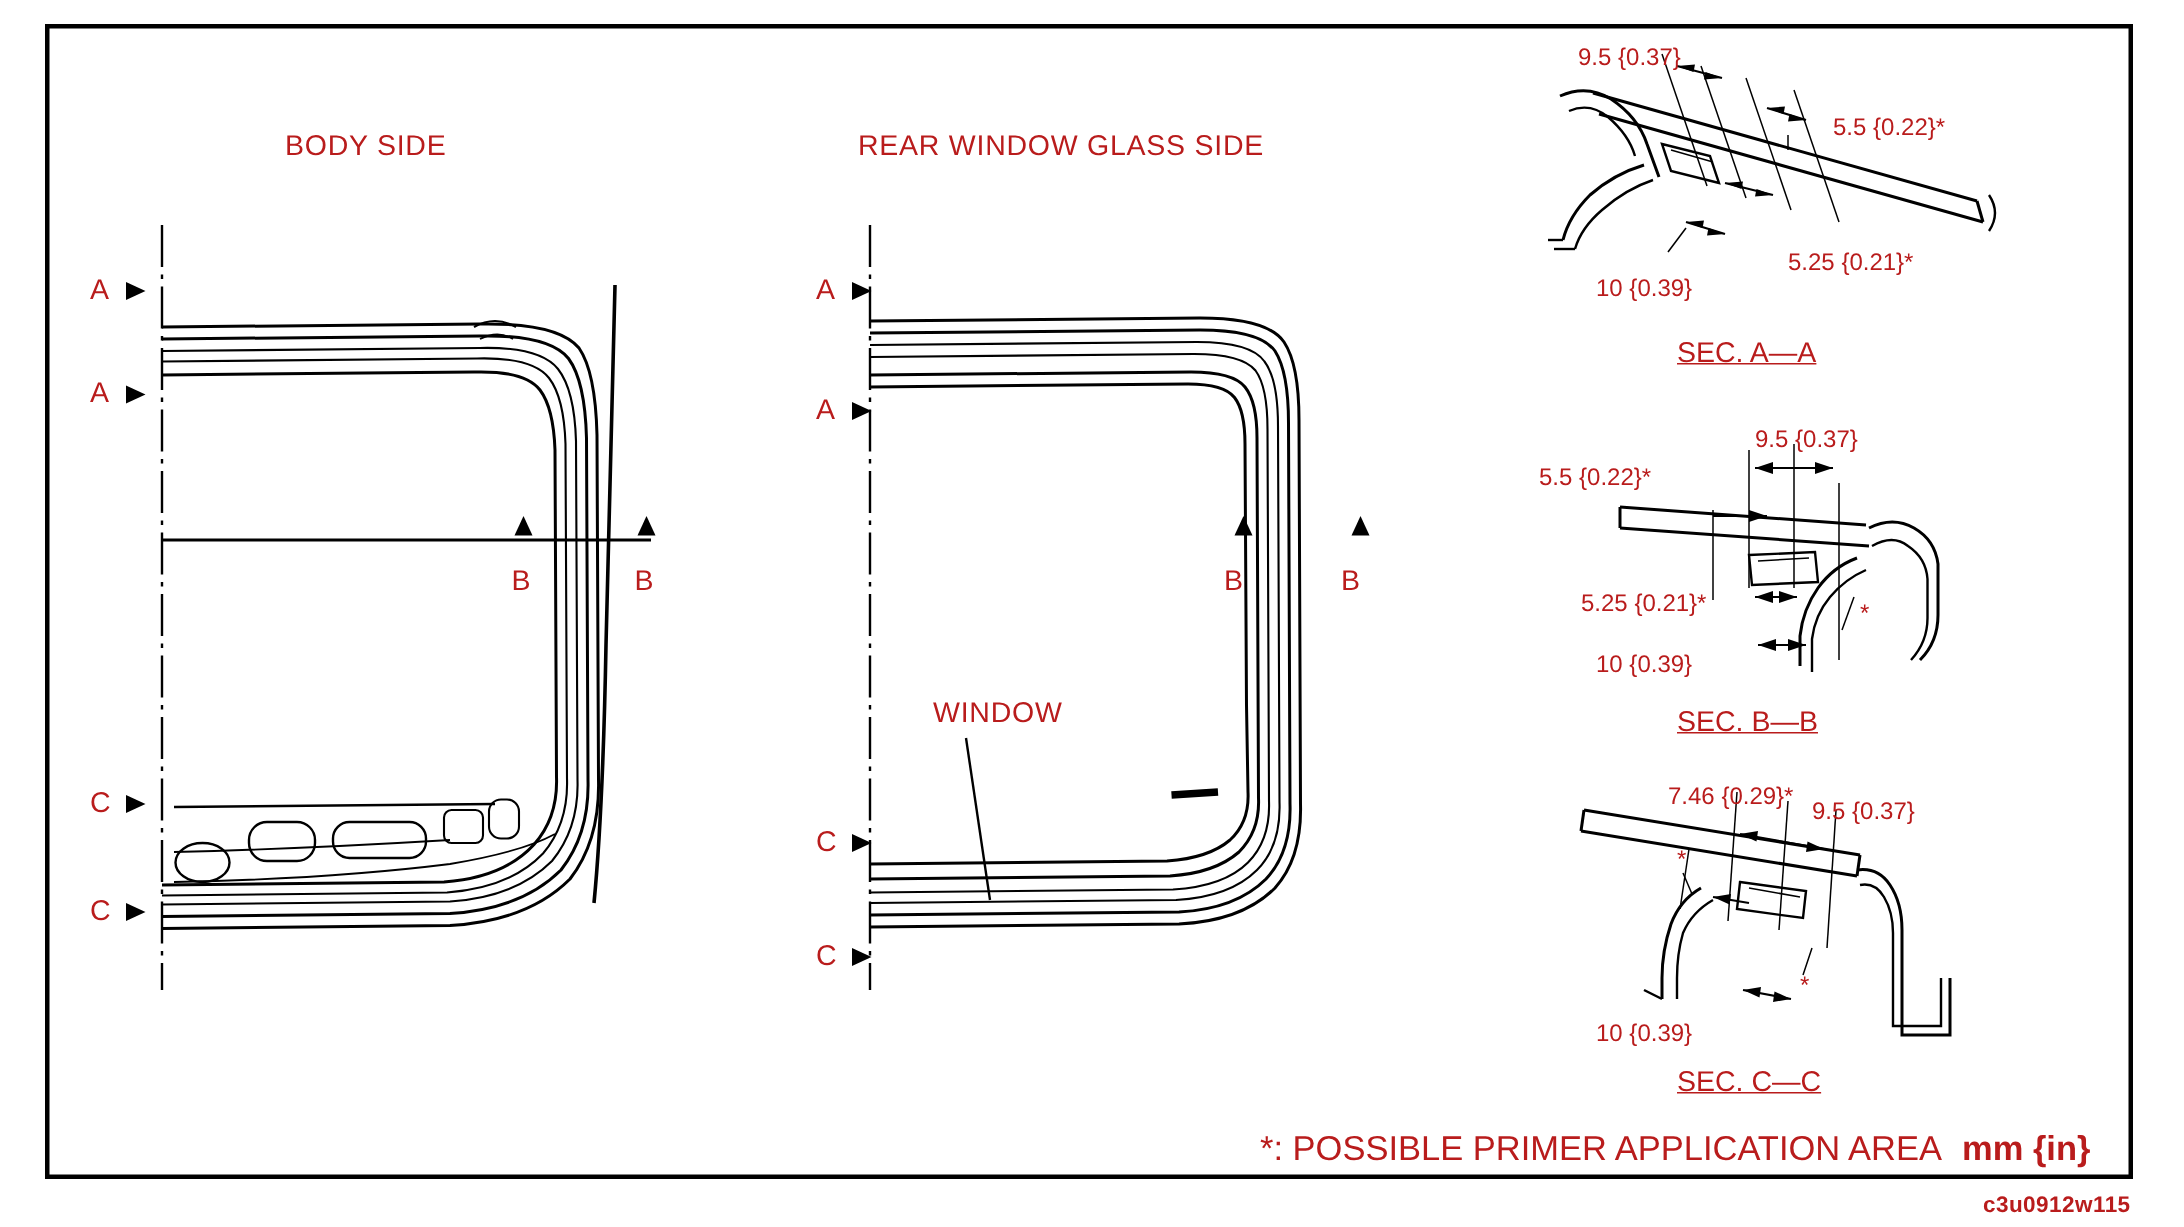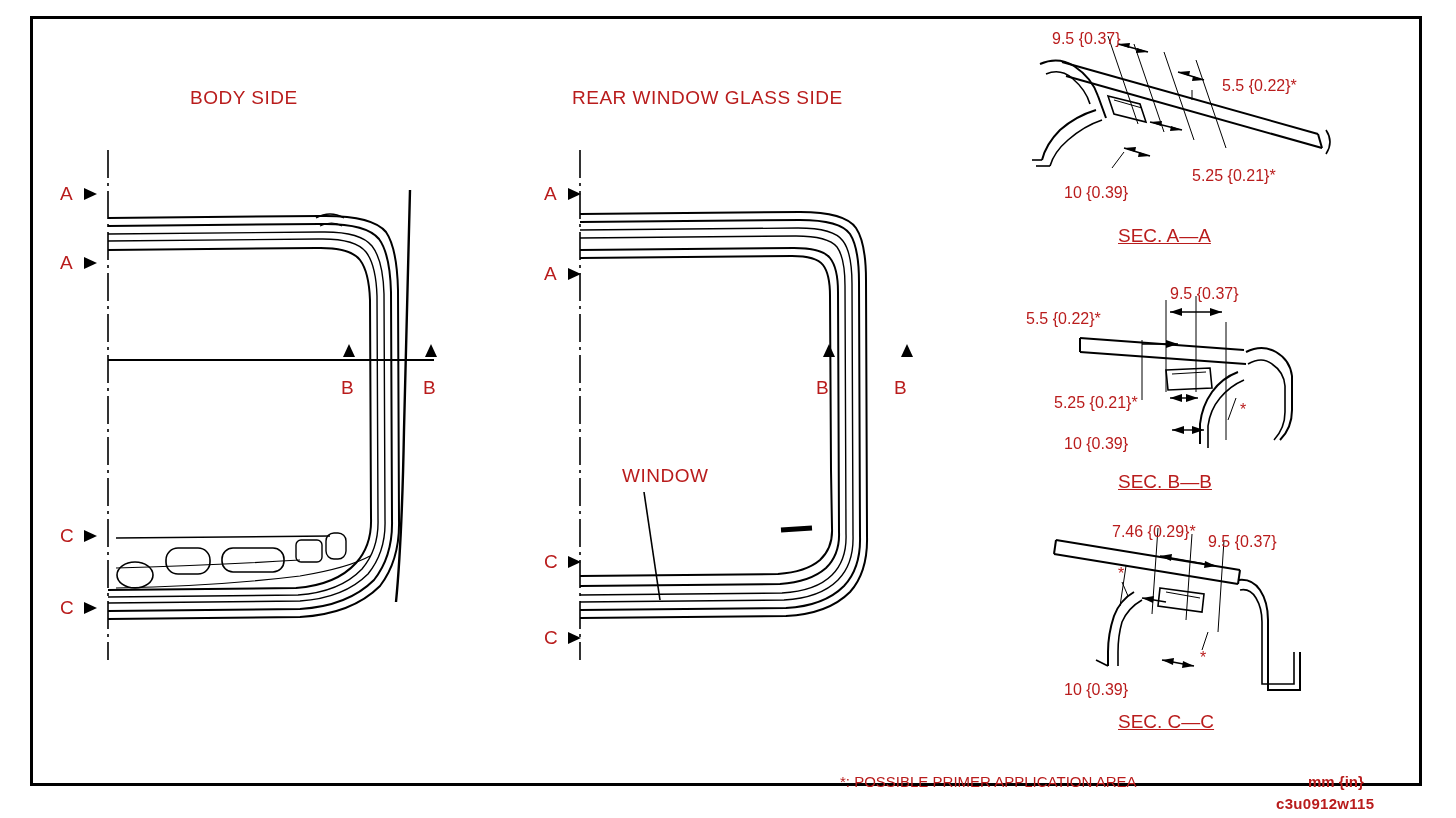--- a/index.html
+++ b/index.html
@@ -41,22 +41,21 @@
     font-weight: 400;
   }
   .dim {
     font-size: 16px;
   }
   .sec {
     font-size: 19px;
     text-decoration: underline;
   }
   .note {
-    font-size: 15px;
-    margin-top: 20px;
+    font-size: 23px;
   }
   .code {
     font-size: 15px;
     font-weight: bold;
     letter-spacing: 0.3px;
   }
   svg {
     position: absolute;
     left: 0;
     top: 0;
@@ -291,15 +290,15 @@
 
   <div class="lbl dim" style="left:1064px; top:524px;margin-left:48px;">7.46 {0.29}*</div>
   <div class="lbl dim" style="left:1208px; top:534px;">9.5 {0.37}</div>
   <div class="lbl dim" style="left:1064px; top:682px;">10 {0.39}</div>
   <div class="lbl dim" style="left:1118px; top:566px;">*</div>
   <div class="lbl dim" style="left:1200px; top:650px;">*</div>
   <div class="lbl sec" style="left:1118px; top:712px;">SEC. C—C</div>
 
   <div class="lbl note" style="left:840px; top:754px;">*: POSSIBLE PRIMER APPLICATION AREA</div>
   <div class="lbl note" style="left:1308px; top:754px; font-weight:bold;">mm {in}</div>
-  <div class="lbl code" style="left:1276px; top:796px;">c3u0912w115</div>
+  <div class="lbl code" style="left:1322px; top:796px;">c3u0912w115</div>
 
 </div>
 
 </body></html>

